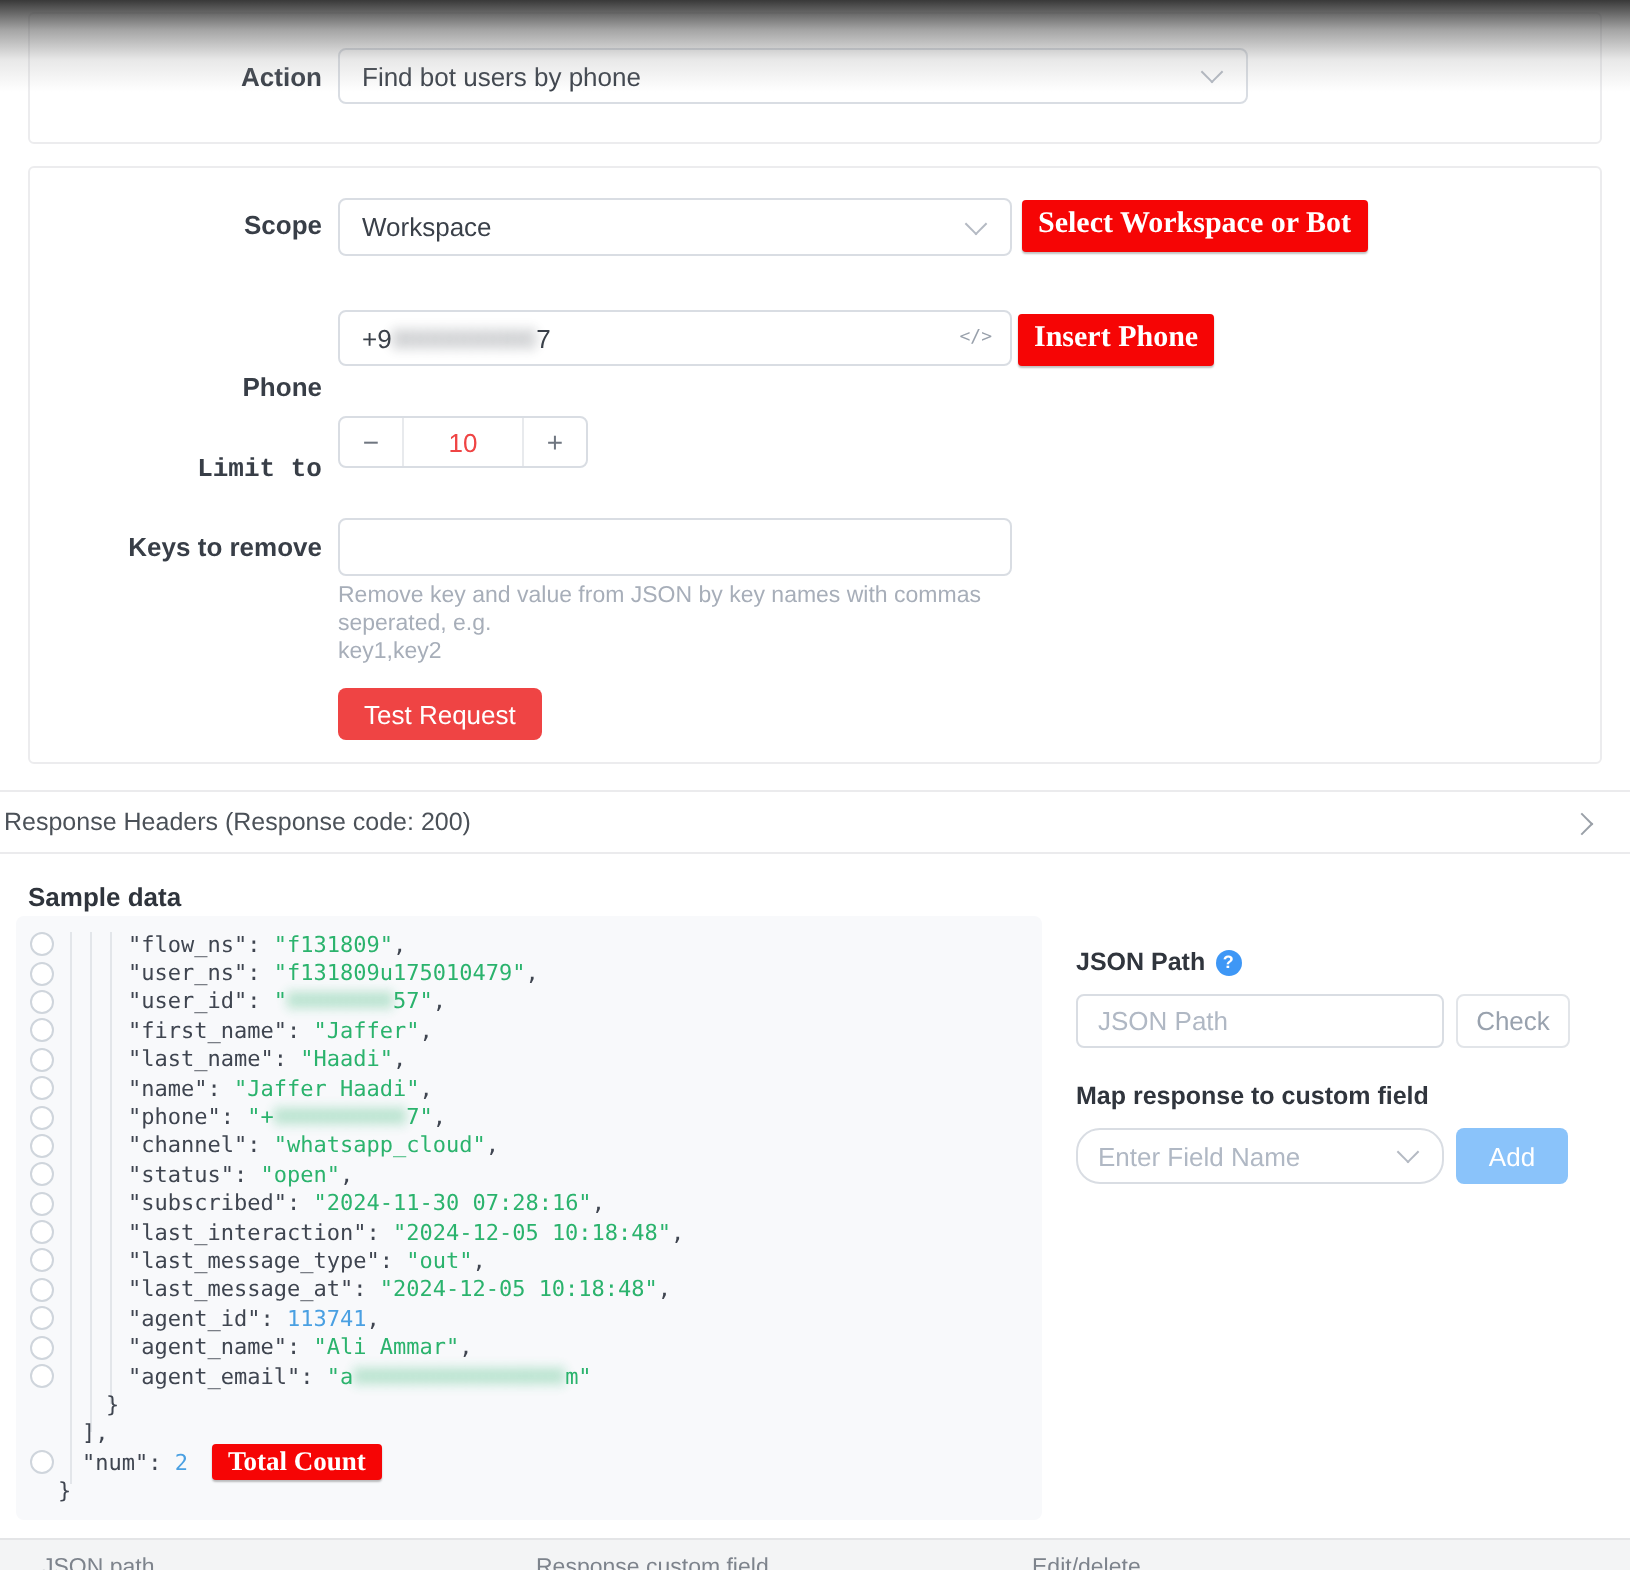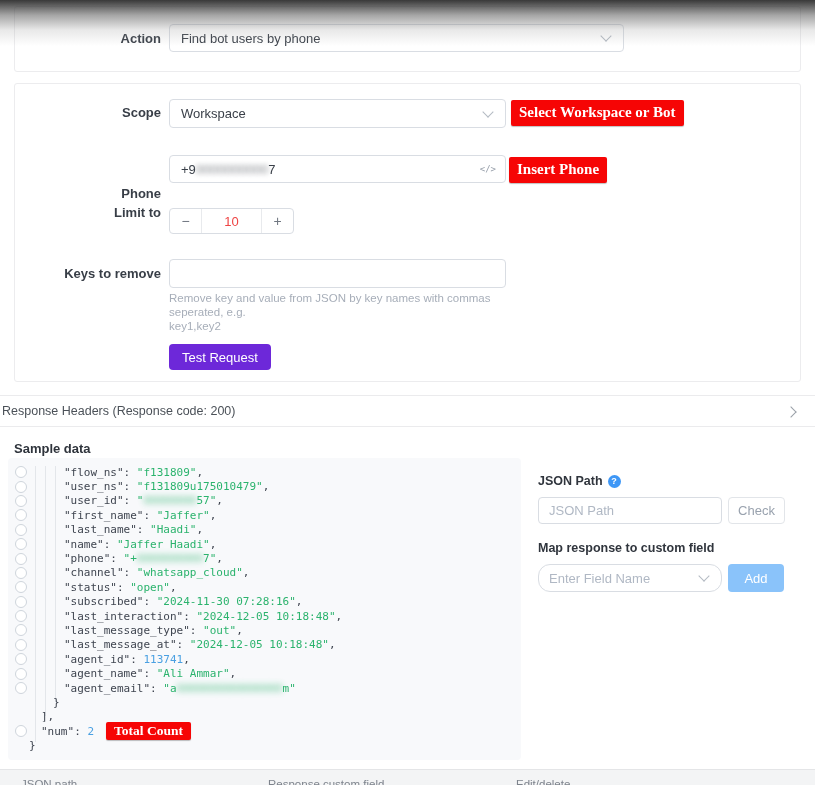--- a/index.html
+++ b/index.html
@@ -27,21 +27,21 @@
   .annot-inline{font-size:13.5px;padding:2px 8px 3px;margin-left:12px;}
 
   
   .stepper{position:absolute;left:154px;top:124px;width:125px;height:26px;border:1px solid #d9dde3;border-radius:4px;
            display:flex;align-items:stretch;box-sizing:border-box;background:#fff;}
   .step-btn{width:31px;display:flex;align-items:center;justify-content:center;font-size:14px;color:#6f7680;cursor:pointer;}
   .step-val{flex:1;display:flex;align-items:center;justify-content:center;font-size:13px;color:#ef4444;
             border-left:1px solid #e8eaed;border-right:1px solid #e8eaed;}
 
   .helper{position:absolute;left:154px;top:207px;width:370px;font-size:11.5px;line-height:14px;color:#a7aeb9;}
-  .btn-primary{position:absolute;left:154px;top:260px;height:26px;padding:0 13px;background:#6d28d9;border:none;border-radius:4px;
+  .btn-primary{position:absolute;left:154px;top:260px;height:26px;padding:0 13px;background:#ef4444;border:none;border-radius:4px;
                color:#fff;font-size:13px;font-family:"Liberation Sans",sans-serif;display:flex;align-items:center;cursor:pointer;}
 
   
   .rh-bar{position:absolute;left:0;top:395px;width:815px;height:32px;border-top:1px solid #ebebed;border-bottom:1px solid #ebebed;
           box-sizing:border-box;display:flex;align-items:center;cursor:pointer;background:#fff;}
   .rh-label{margin-left:2px;font-size:12.5px;color:#4b5158;}
 
   .section-title{position:absolute;left:14px;top:441px;font-size:13px;font-weight:700;color:#2f343c;}
 
   
@@ -103,21 +103,21 @@
 
     <div class="flabel" style="top:78px;margin-top:24px;">Phone</div>
     <div class="ctl" style="left:154px;top:71px;width:337px;height:28px;">
       <span>+9</span>
         <span class="masked">0000000000</span>
         <span>7</span>
       <span class="code-icon">&lt;/&gt;</span>
     </div>
     <span class="annot" style="position:absolute;left:494px;top:73px;">Insert Phone</span>
 
-    <div class="flabel" style="top:121px;">Limit to</div>
+    <div class="flabel" style="top:143px;font-family:Liberation Mono, monospace;">Limit to</div>
     <div class="stepper">
       <span class="step-btn">−</span>
       <span class="step-val">10</span>
       <span class="step-btn">+</span>
     </div>
 
     <div class="flabel" style="top:182px;">Keys to remove</div>
     <div class="ctl" style="left:154px;top:175px;width:337px;height:29px;">
       <span></span>
     </div>

